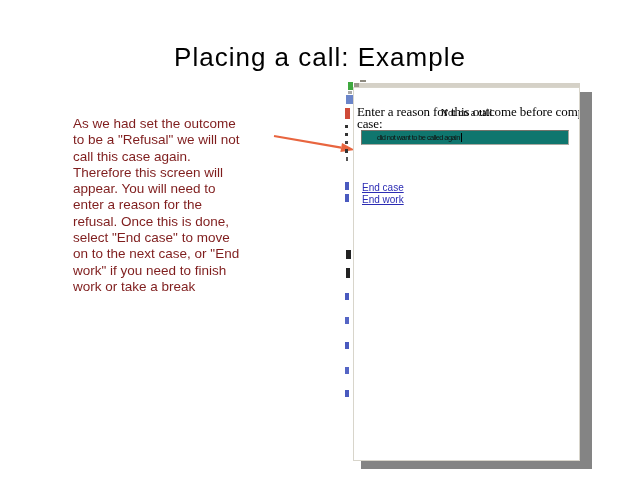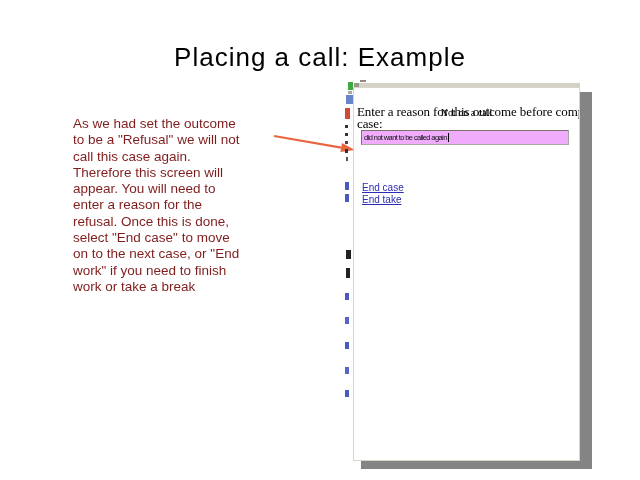--- a/index.html
+++ b/index.html
@@ -35,21 +35,21 @@
     position:absolute;left:0;top:7px;width:100%;text-align:center;
     font-size:10px;color:#000;margin-top:12px;
   }
   .dialog-prompt{
     position:absolute;left:3px;top:18px;font-size:13px;letter-spacing:-0.1px;
     line-height:12px;color:#000;white-space:pre;
   }
   .reason-input{
     position:absolute;left:7px;top:42px;width:208px;height:15px;box-sizing:border-box;
     border:1px solid #74746c;border-right-color:#a8a8a0;border-bottom-color:#a8a8a0;
-    background:#f0abfc;display:flex;align-items:center;padding-left:2px;
+    background:#0f766e;display:flex;align-items:center;padding-left:15px;
   }
   .reason-input .value{
     font-family:"Liberation Sans",sans-serif;font-size:7.5px;letter-spacing:-0.6px;color:#111;
     white-space:pre;
   }
   .caret{display:inline-block;width:1px;height:9px;background:#000;margin-left:1px;}
   .dlg-link{
     position:absolute;left:8px;font-size:10px;color:#2b2bb4;text-decoration:underline;
     font-family:Liberation Sans, sans-serif;cursor:pointer;
   }
@@ -130,15 +130,15 @@
     <div class="dialog-title">Not on a call</div>
     <div class="dialog-prompt">Enter a reason for this outcome before completing this
 case:</div>
 
     <div class="reason-input" role="textbox">
       <span class="value">did not want to be called again</span>
         <span class="caret"></span>
     </div>
 
     <a class="dlg-link link-end-case">End case</a>
-    <a class="dlg-link link-end-work">End take</a>
+    <a class="dlg-link link-end-work">End work</a>
   </div>
 </div>
 
 </body></html>

